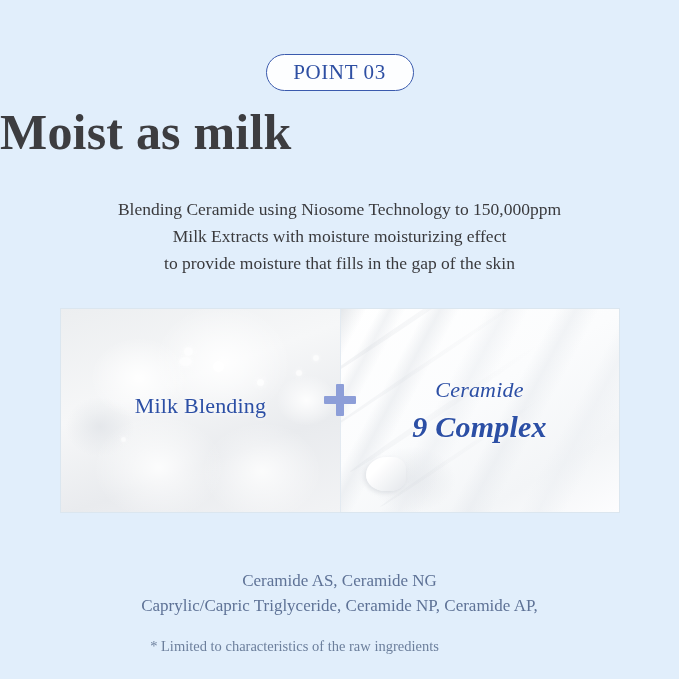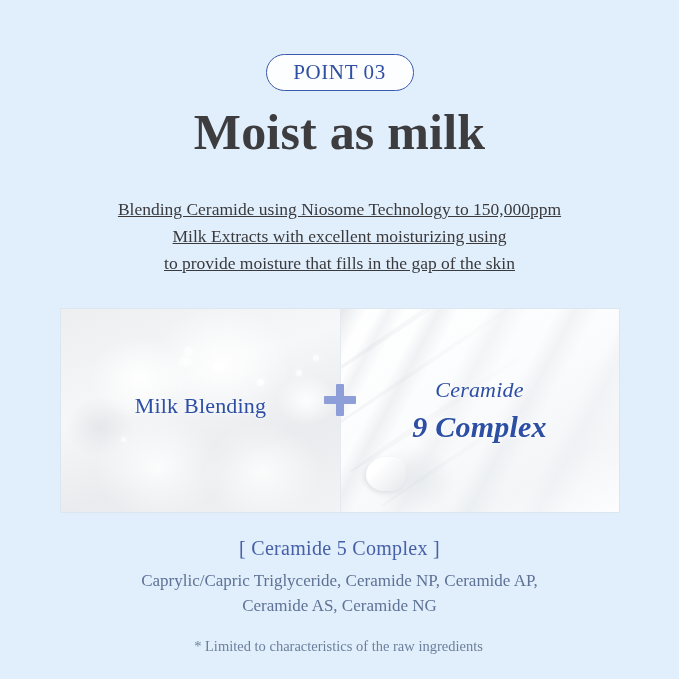--- a/index.html
+++ b/index.html
@@ -48,39 +48,37 @@
     letter-spacing: 0.6px;
     line-height: 1;
   }
 
   
   .headline {
     position: absolute;
     top: 104px;
     left: 0;
     width: 679px;
-    text-align: center;
     font-size: 50px;
     font-weight: 700;
     color: #3d3d40;
     letter-spacing: 0.2px;
     line-height: 1.15;
   }
 
   
   .desc {
     position: absolute;
     top: 196px;
     left: 0;
     width: 679px;
     text-align: center;
     color: #3a3a3d;
     font-size: 17.5px;
     line-height: 27px;
-    text-decoration: underline;
   }
   .desc div { white-space: nowrap; }
 
   
   .panels {
     position: absolute;
     left: 60px;
     top: 308px;
     width: 560px;
     height: 205px;
@@ -243,39 +241,38 @@
   }
   .ingredients div { white-space: nowrap; }
   .footnote {
     position: absolute;
     top: 638px;
     left: 0;
     width: 589px;
     text-align: center;
     color: #6c7f9c;
     font-size: 14.5px;
-    padding-left: 44px;
   }
 </style>
 </head>
 <body>
 
 <div class="page">
 
   <div class="badge-row">
     <div class="badge">
       <span>POINT 03</span>
     </div>
   </div>
 
   <div class="headline">Moist as milk</div>
 
   <div class="desc">
     <div>Blending Ceramide using Niosome Technology to 150,000ppm</div>
-    <div>Milk Extracts with excellent moisturizing using</div>
+    <div>Milk Extracts with moisture moisturizing effect</div>
     <div>to provide moisture that fills in the gap of the skin</div>
   </div>
 
   <div class="panels">
 
     <div class="panel panel-milk">
       <span class="bubble b1"></span>
       <span class="bubble b2"></span>
       <span class="bubble b3"></span>
       <span class="bubble b4"></span>
@@ -297,22 +294,21 @@
         <div class="panel-line1">Ceramide</div>
         <div class="panel-line2">9 Complex</div>
       </div>
     </div>
 
     <div class="divider"></div>
   </div>
 
   <div class="plus"></div>
 
-  <div class="complex-title">[ Ceramide 5 Complex ]</div>
 
   <div class="ingredients">
+    <div>Ceramide AS, Ceramide NG</div>
     <div>Caprylic/Capric Triglyceride, Ceramide NP, Ceramide AP,</div>
-    <div>Ceramide AS, Ceramide NG</div>
   </div>
 
   <div class="footnote">* Limited to characteristics of the raw ingredients</div>
 
 </div>
 
 </body></html>

